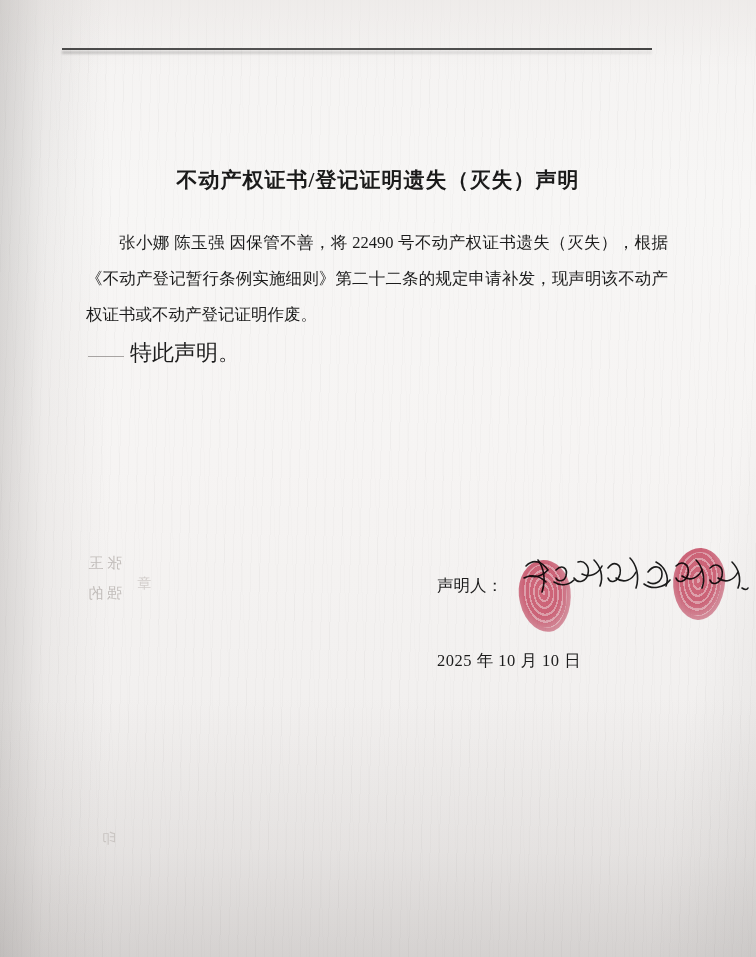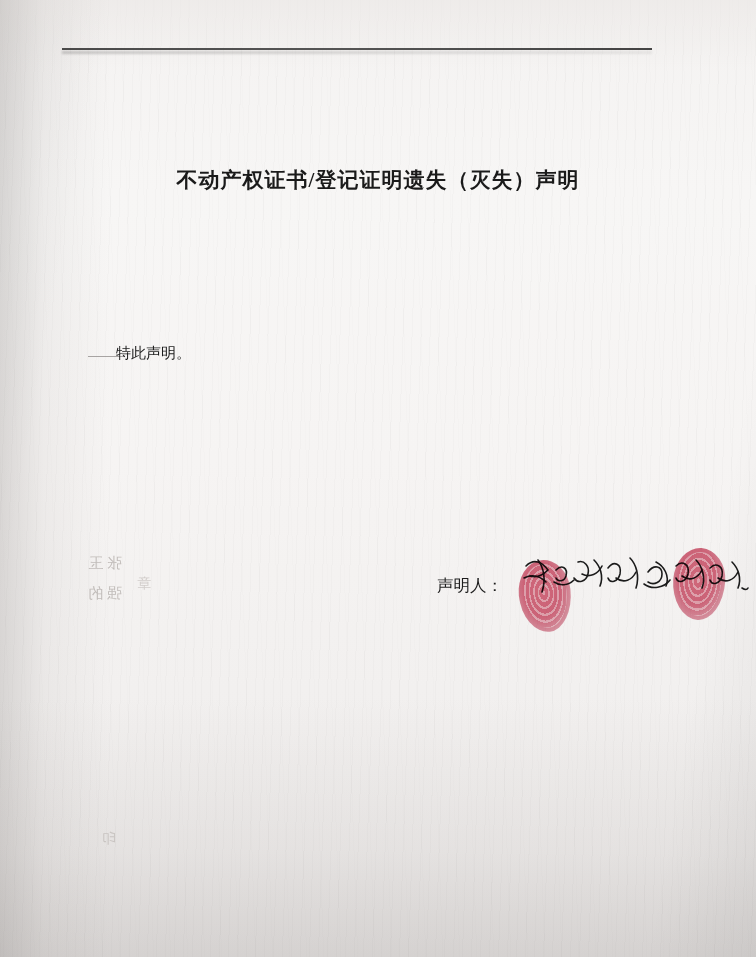--- a/index.html
+++ b/index.html
@@ -101,21 +101,21 @@
     margin: 0;
   }
   .indent {
     text-indent: 2em;
   }
   .closing {
     position: absolute;
     top: 337px;
     left: 86px;
     width: 582px;
-    font-size: 15px;
+    font-size: 22px;
     line-height: 32px;
     color: #1c1c1c;
     text-indent: 2em;
     font-family: Liberation Sans, sans-serif;
   }
   
   .stray-mark {
     position: absolute;
     top: 356px;
     left: 88px;
@@ -226,20 +226,23 @@
   <div class="shade-left"></div>
   <div class="shade-bottom"></div>
 
   <div class="top-rule"></div>
   <div class="top-rule-soft"></div>
 
   <div class="content">
 
     <div class="doc-title">不动产权证书/登记证明遗失（灭失）声明</div>
 
+    <div class="body-block">
+      <p class="indent">张小娜  陈玉强  因保管不善，将 22490 号不动产权证书遗失（灭失），根据《不动产登记暂行条例实施细则》第二十二条的规定申请补发，现声明该不动产权证书或不动产登记证明作废。</p>
+    </div>
 
     <div class="stray-mark"></div>
 
     <div class="closing">特此声明。</div>
 
     <div class="sign-row">声明人：</div>
 
     <div class="signature">
       <svg width="230" height="60" viewBox="0 0 230 60" fill="none" xmlns="http://www.w3.org/2000/svg">
         <g stroke="#1b1b1b" stroke-width="1.6" stroke-linecap="round" fill="none">
@@ -264,19 +267,20 @@
           <path d="M198 30 C206 36, 214 32, 218 24"></path>
           <path d="M212 14 C218 20, 222 30, 218 40"></path>
           <path d="M222 40 C225 42, 227 42, 228 40"></path>
         </g>
       </svg>
     </div>
 
     <div class="fingerprint" id="fp1"></div>
     <div class="fingerprint" id="fp2"></div>
 
+    <div class="date-row">2025 年 10 月 10 日</div>
 
     <div class="showthrough">张 玉 强 的</div>
     <div class="showthrough2">印</div>
     <div class="showthrough3">章</div>
 
   </div>
 </div>
 
 </body></html>

